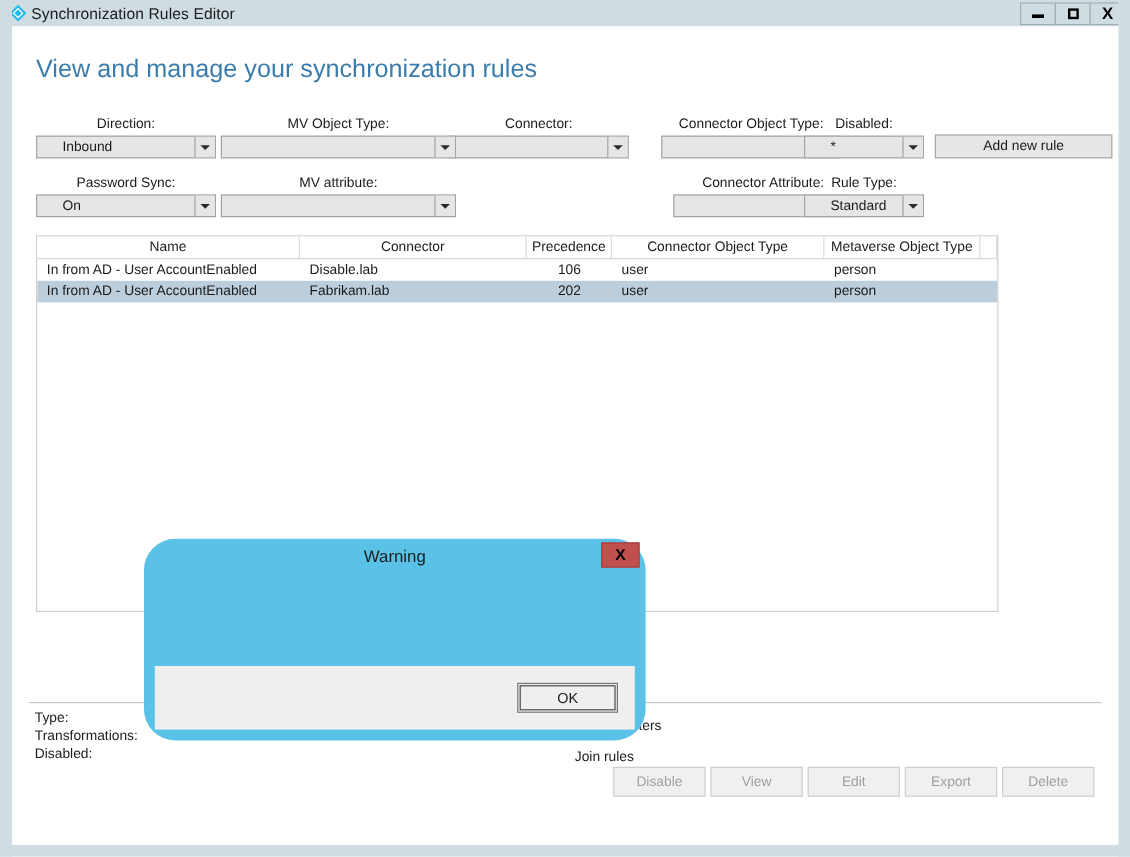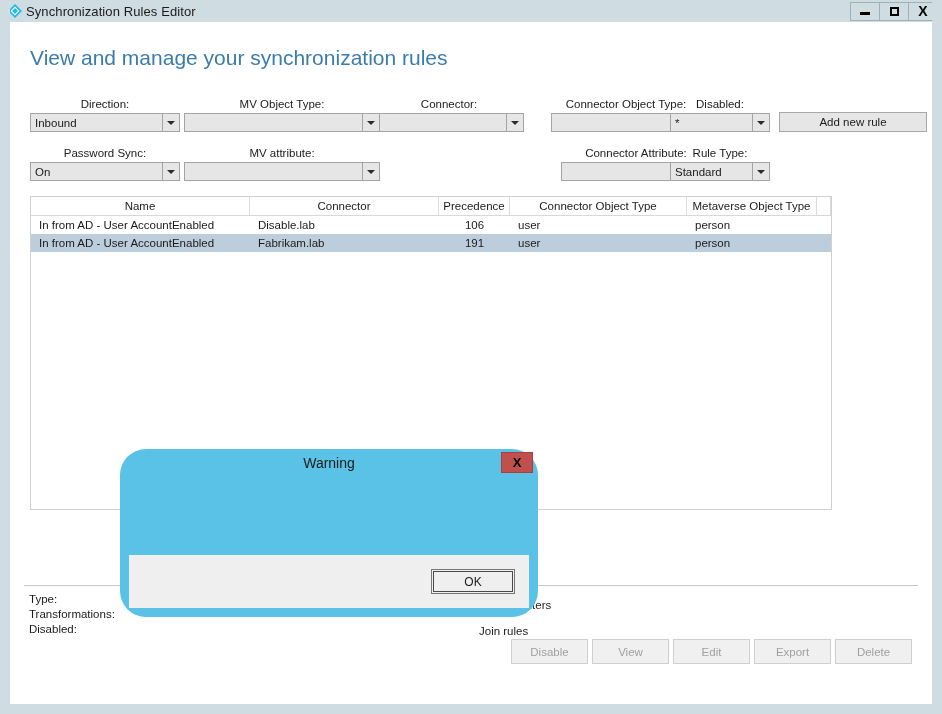--- a/index.html
+++ b/index.html
@@ -133,21 +133,21 @@
     background: #e6e6e6;
     border: 1px solid #a4a4a4;
     display: flex;
     align-items: stretch;
     box-sizing: border-box;
   }
   .combo-value {
     flex: 1;
     font-size: 11.5px;
     color: #1b1b1b;
-    padding-left: 4px;
+    padding-left: 21px;
     display: flex;
     align-items: center;
     overflow: hidden;
     white-space: nowrap;
     font-family: "Liberation Sans", sans-serif;
   }
   .combo-arrow {
     width: 16px;
     border-left: 1px solid #a4a4a4;
     display: flex;
@@ -497,21 +497,21 @@
         <div class="cell col-conn">Disable.lab</div>
         <div class="cell col-prec">106</div>
         <div class="cell col-cot">user</div>
         <div class="cell col-mot">person</div>
         <div class="cell col-pad"></div>
       </div>
 
       <div class="grid-row selected">
         <div class="cell col-name">In from AD - User AccountEnabled</div>
         <div class="cell col-conn">Fabrikam.lab</div>
-        <div class="cell col-prec">191</div>
+        <div class="cell col-prec">202</div>
         <div class="cell col-cot">user</div>
         <div class="cell col-mot">person</div>
         <div class="cell col-pad"></div>
       </div>
     </div>
 
     <div class="detail">
       <div class="detail-sep"></div>
       <div class="detail-left">
         <div>Type:</div>

